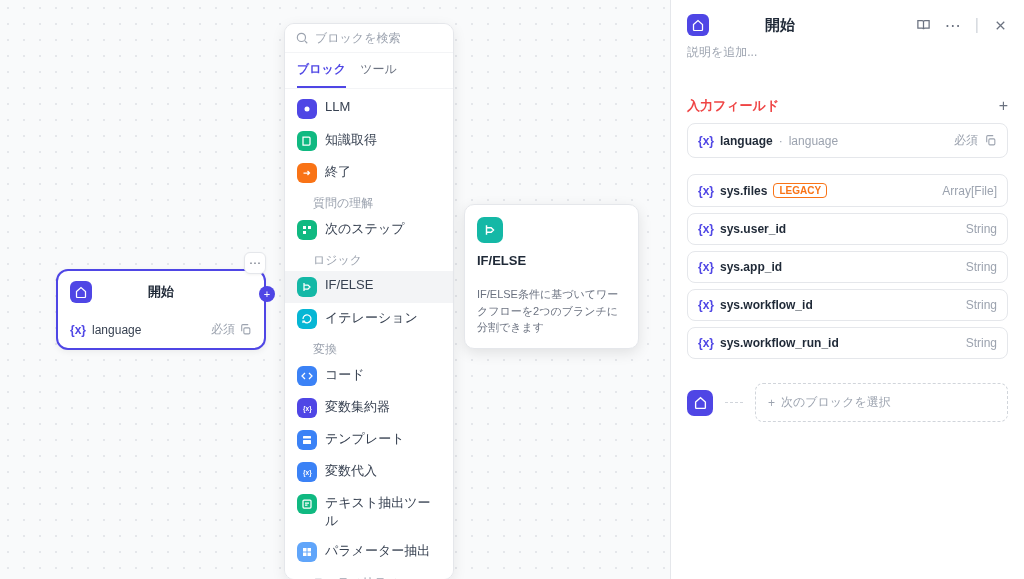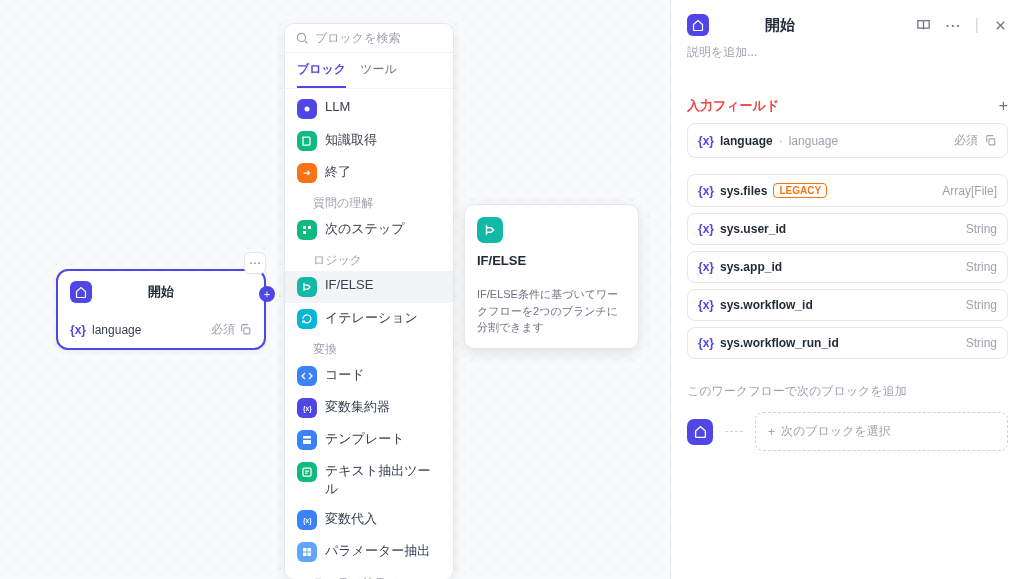--- a/index.html
+++ b/index.html
@@ -190,35 +190,35 @@
       <div class="block-item">
           <div class="bi-icon" style="background:#3b82f6">
             <svg viewBox="0 0 24 24" fill="#fff">
               <rect x="4" y="4" width="16" height="5" rx="1"></rect>
               <rect x="4" y="12" width="16" height="8" rx="1"></rect>
             </svg>
           </div>
           <span>テンプレート</span>
         </div>
       <div class="block-item">
+          <div class="bi-icon" style="background:#3b82f6">
+            <svg viewBox="0 0 24 24" fill="#fff">
+              <text x="4" y="17" font-size="13" font-weight="bold">{x}</text>
+            </svg>
+          </div>
+          <span>変数代入</span>
+        </div>
+      <div class="block-item">
           <div class="bi-icon" style="background:#10b981">
             <svg viewBox="0 0 24 24" fill="none" stroke="#fff" stroke-width="2.5">
               <rect x="4" y="4" width="16" height="16" rx="2"></rect>
               <path d="M8 10h8M8 14h5"></path>
             </svg>
           </div>
           <span>テキスト抽出ツール</span>
-        </div>
-      <div class="block-item">
-          <div class="bi-icon" style="background:#3b82f6">
-            <svg viewBox="0 0 24 24" fill="#fff">
-              <text x="4" y="17" font-size="13" font-weight="bold">{x}</text>
-            </svg>
-          </div>
-          <span>変数代入</span>
         </div>
       <div class="block-item">
           <div class="bi-icon" style="background:#60a5fa">
             <svg viewBox="0 0 24 24" fill="#fff">
               <rect x="4" y="4" width="7" height="7"></rect>
               <rect x="13" y="4" width="7" height="7"></rect>
               <rect x="4" y="13" width="7" height="7"></rect>
               <rect x="13" y="13" width="7" height="7"></rect>
             </svg>
           </div>
@@ -329,21 +329,20 @@
     <div class="left">
         <span class="var-icon">{x}</span>
         <span class="fname-strong">sys.workflow_run_id</span>
       </div>
     <div class="right">
         <span>String</span>
       </div>
   </div>
 
   <div class="sp-section2">
-    <div class="sp-section-sub">このワークフローで次のブロックを追加</div>
     <div class="next-step-row">
       <div class="next-start-icon">
         <svg viewBox="0 0 24 24" fill="none" stroke="currentColor" stroke-width="2.5">
             <path d="M3 11l9-8 9 8v10a2 2 0 01-2 2H5a2 2 0 01-2-2V11z"></path>
           </svg>
       </div>
       <div class="dashed-line"></div>
       <div class="next-placeholder">
         <span>+</span>
         <span>次のブロックを選択</span>

